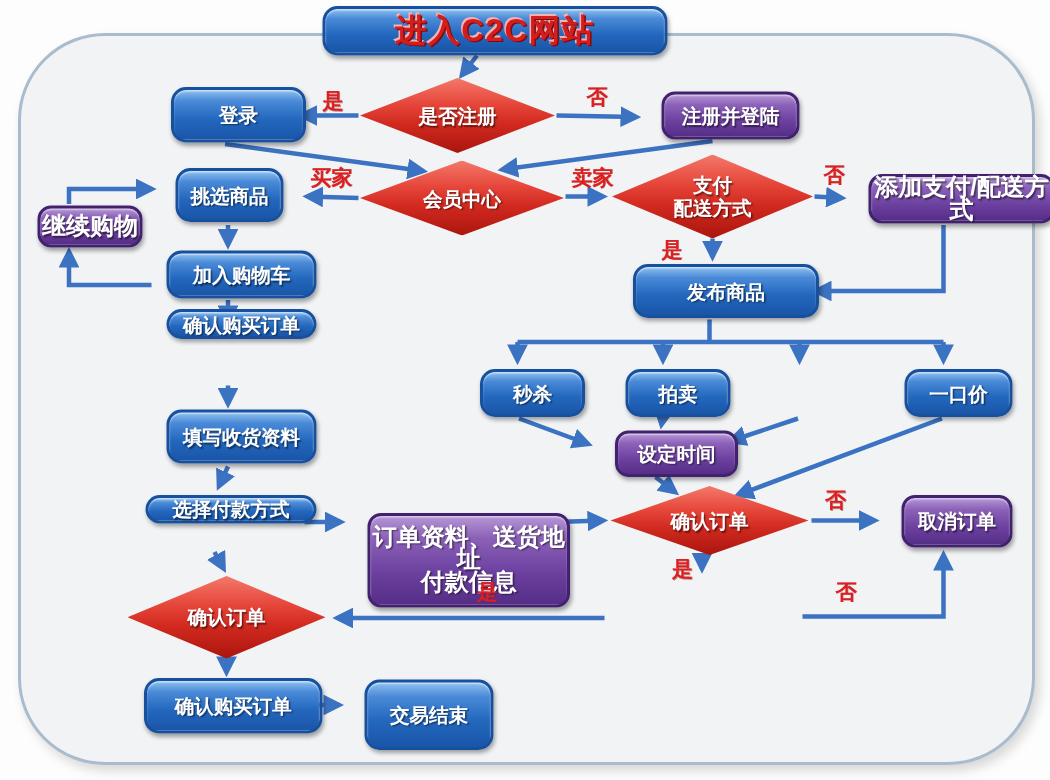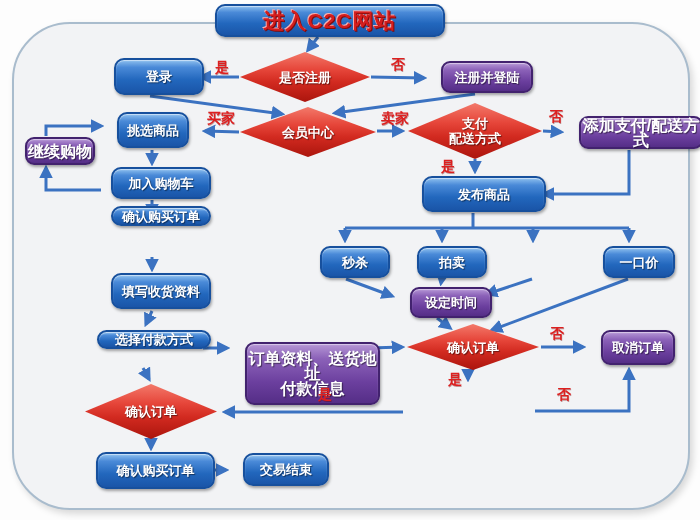--- a/index.html
+++ b/index.html
@@ -112,21 +112,21 @@
       <span style="display:block">付款信息</span>
     </span>
   </div>
 
   <div class="n dia" style="left:407px;top:324px;width:132px;height:46px">确认订单</div>
   <div class="n purple" style="left:589px;top:330px;width:74px;height:35px">取消订单</div>
 
   <div class="n dia" style="left:85px;top:384px;width:132px;height:55px">确认订单</div>
 
   <div class="n blue" style="left:86px;top:452px;width:119px;height:37px">确认购买订单</div>
-  <div class="n blue" style="left:233px;top:453px;width:86px;height:33px">交易结束</div>
+  <div class="n blue" style="left:233px;top:453px;width:86px;height:47px">交易结束</div>
 
   <div class="elabel" style="left:215px;top:59px">是</div>
   <div class="elabel" style="left:391px;top:56px">否</div>
   <div class="elabel" style="left:207px;top:110px">买家</div>
   <div class="elabel" style="left:381px;top:110px">卖家</div>
   <div class="elabel" style="left:549px;top:108px">否</div>
   <div class="elabel" style="left:441px;top:158px">是</div>
   <div class="elabel" style="left:550px;top:325px">否</div>
   <div class="elabel" style="left:448px;top:371px">是</div>
   <div class="elabel" style="left:557px;top:386px">否</div>

